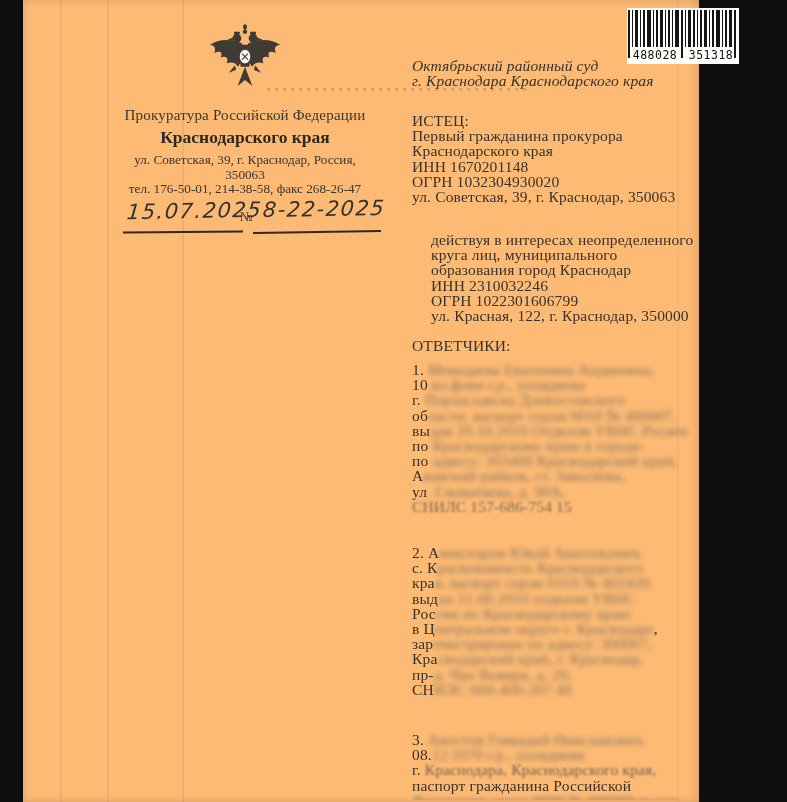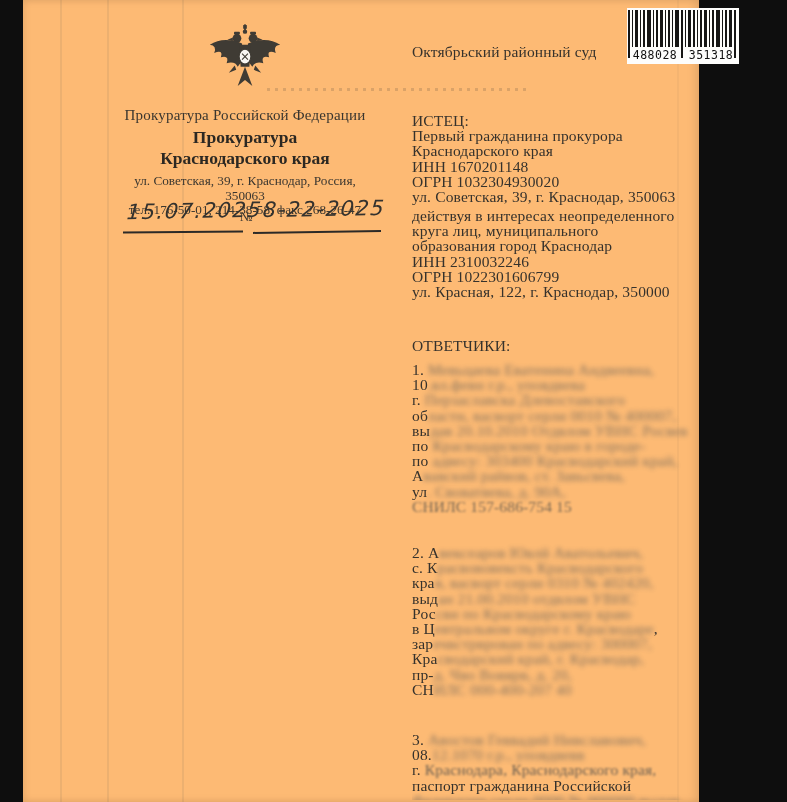--- a/index.html
+++ b/index.html
@@ -42,23 +42,23 @@
   }
   .hw-date{left:4px;top:3px;}
   .hw-num{left:140px;top:1px;}
   .hw-ul{position:absolute;height:2px;background:#2c2a27;top:35px;}
   .ul1{left:0;width:120px;transform:rotate(-0.4deg);}
   .ul2{left:130px;width:128px;transform:rotate(-0.8deg);}
   .num-sign{position:absolute;left:117px;top:13px;font-size:13.5px;color:#3a362f;}
   
   .rcol{position:absolute;left:389px;width:352px;color:#36322c;font-size:15.5px;line-height:15.2px;letter-spacing:0.15px;}
   .ln{white-space:nowrap;}
-  .blk-court{top:44px;}
+  .blk-court{top:58px;font-style:italic;}
   .blk-plaintiff{top:113px;}
-  .blk-acting{top:208px;}
+  .blk-acting{top:232px;margin-left:19px;}
   .blk-resp-h{top:329px;margin-top:9px;}
   .blk-d1{top:362px;}
   .blk-d2{top:545px;}
   .blk-d3{top:732px;}
   
   .rd{color:#6e665c;filter:blur(2.5px);opacity:0.85;}
   .rd-half{color:#59544c;filter:blur(0.8px);opacity:0.8;}
   .rd-light{color:#5d574e;filter:blur(1.2px);opacity:0.9;}
   .clip{height:7px;overflow:hidden;}
   .pre{color:#36322c;}
@@ -129,39 +129,39 @@
         <path d="M52 28 H68 L66 58 H54 Z"></path>
         <path d="M60 58 L50 84 L60 76 L70 84 Z"></path>
         <path d="M46 56 L38 66 L48 62 Z"></path>
           <path d="M74 56 L82 66 L72 62 Z"></path>
       </g>
       <ellipse cx="60" cy="44" rx="8" ry="10" fill="#f8f6f2" stroke="#3f3b34" stroke-width="1.5"></ellipse>
       <path d="M56 40 L64 48 M64 40 L56 48" stroke="#3f3b34" stroke-width="1.5"></path>
     </svg>
     <div class="org-parent">Прокуратура Российской Федерации</div>
     <div class="org-name">
-      <div>Прокуратура</div>
       <div>Краснодарского края</div>
     </div>
     <div class="org-addr">
       <div>ул. Советская, 39, г. Краснодар, Россия, 350063</div>
       <div>тел. 176-50-01, 214-38-58,  факс 268-26-47</div>
     </div>
   </div>
 
   <div class="hw-row">
     <span class="hw hw-date">15.07.2025</span>
     <span class="num-sign">№</span>
     <span class="hw hw-num">8-22-2025</span>
     <div class="hw-ul ul1"></div>
     <div class="hw-ul ul2"></div>
   </div>
 
   <div class="rcol blk-court">
     <div class="ln">Октябрьский районный суд</div>
+    <div class="ln">г. Краснодара Краснодарского края</div>
   </div>
 
   <div class="rcol blk-plaintiff">
     <div class="ln">ИСТЕЦ:</div>
     <div class="ln">Первый гражданина прокурора</div>
     <div class="ln">Краснодарского края</div>
     <div class="ln">ИНН 1670201148</div>
     <div class="ln">ОГРН 1032304930020</div>
     <div class="ln">ул. Советская, 39, г. Краснодар, 350063</div>
   </div>

